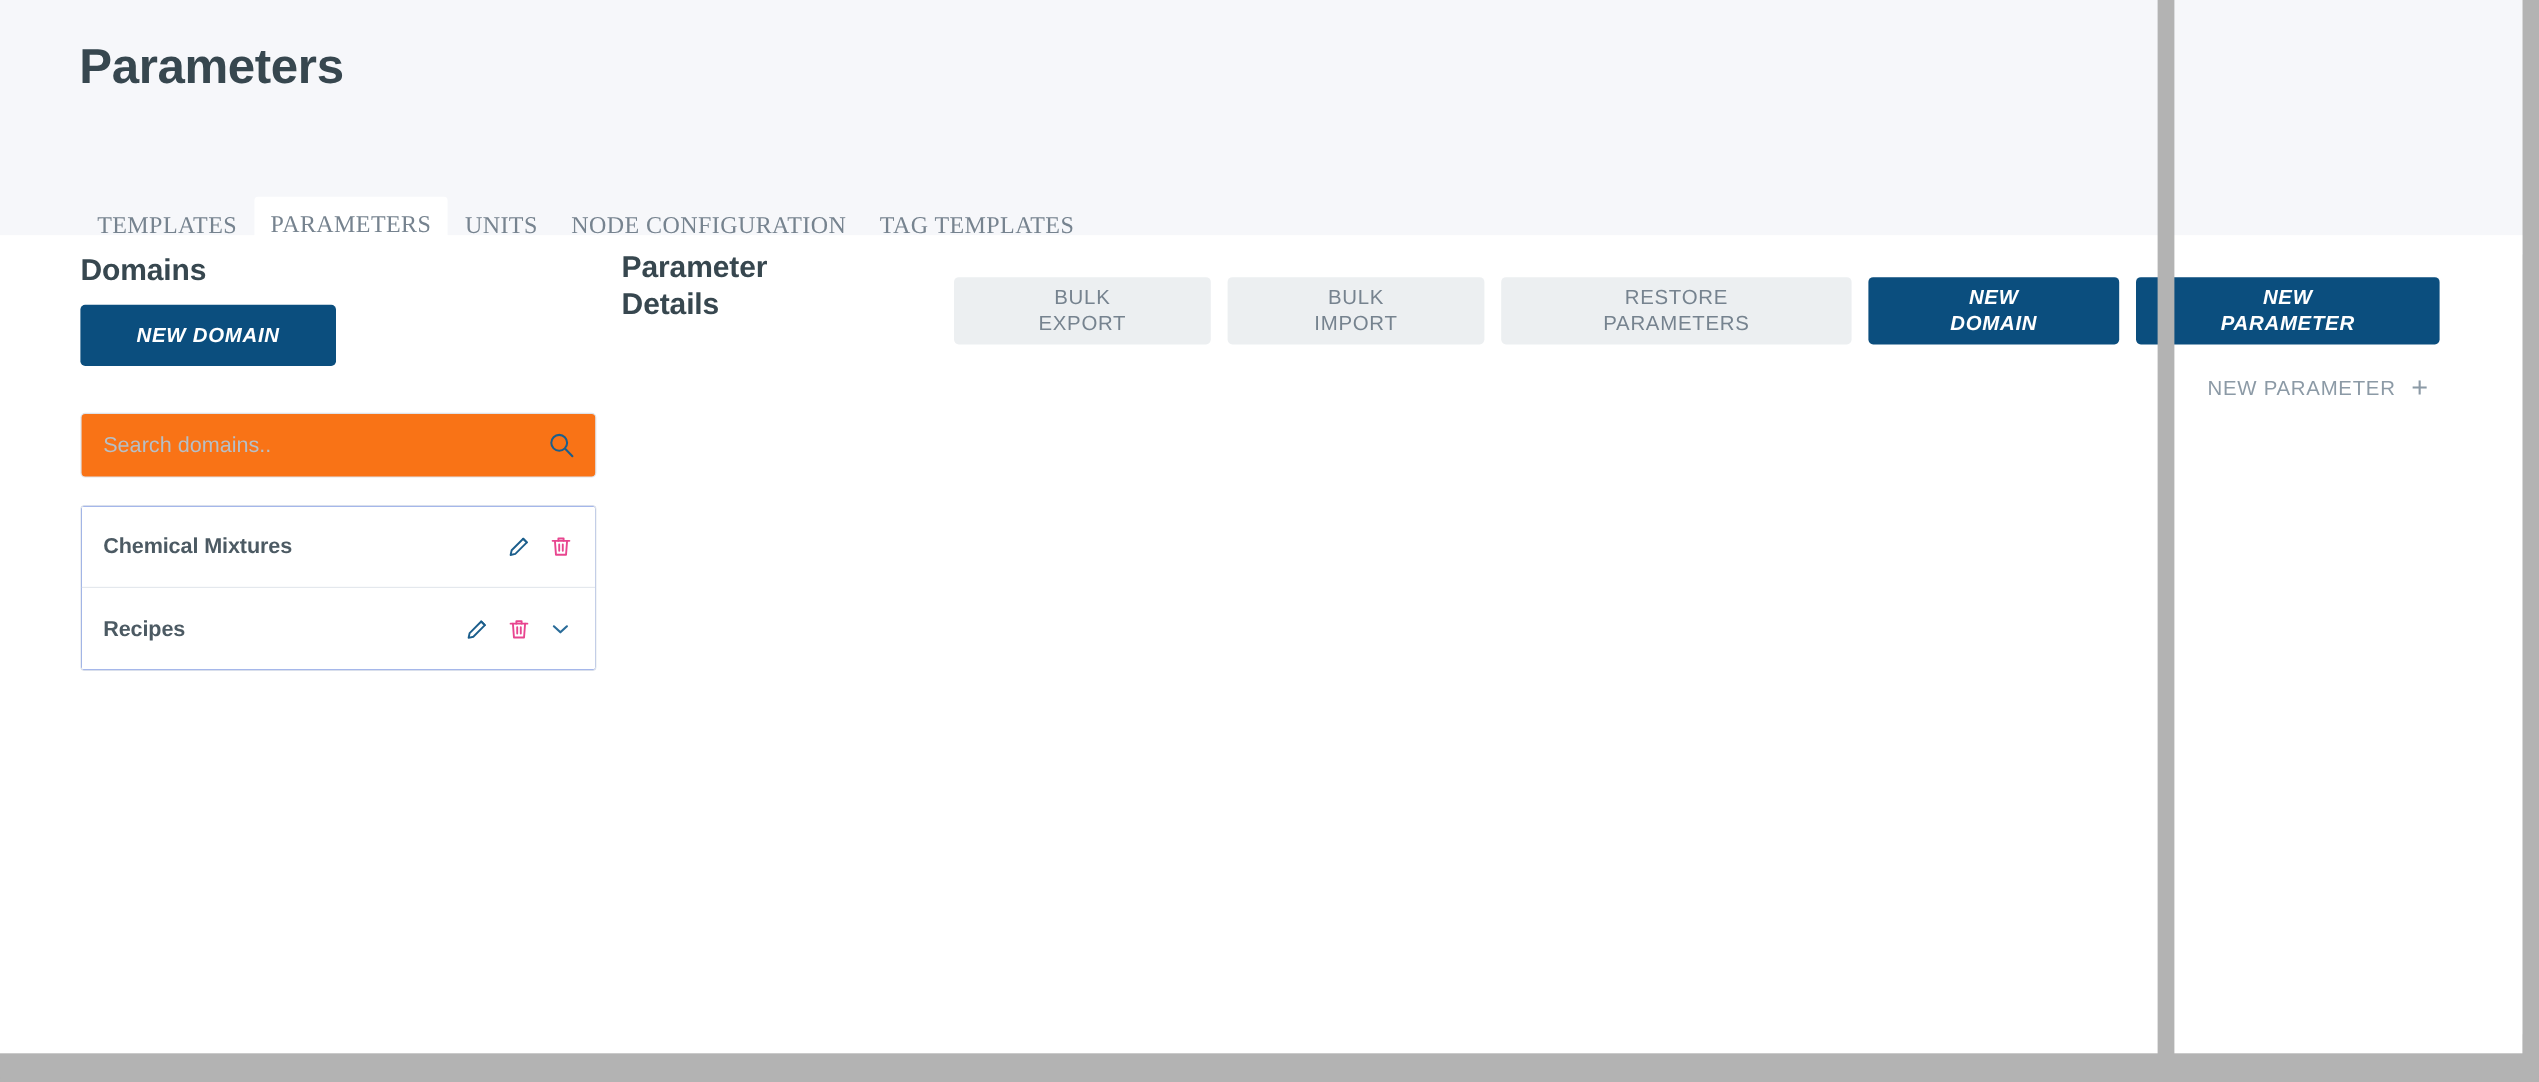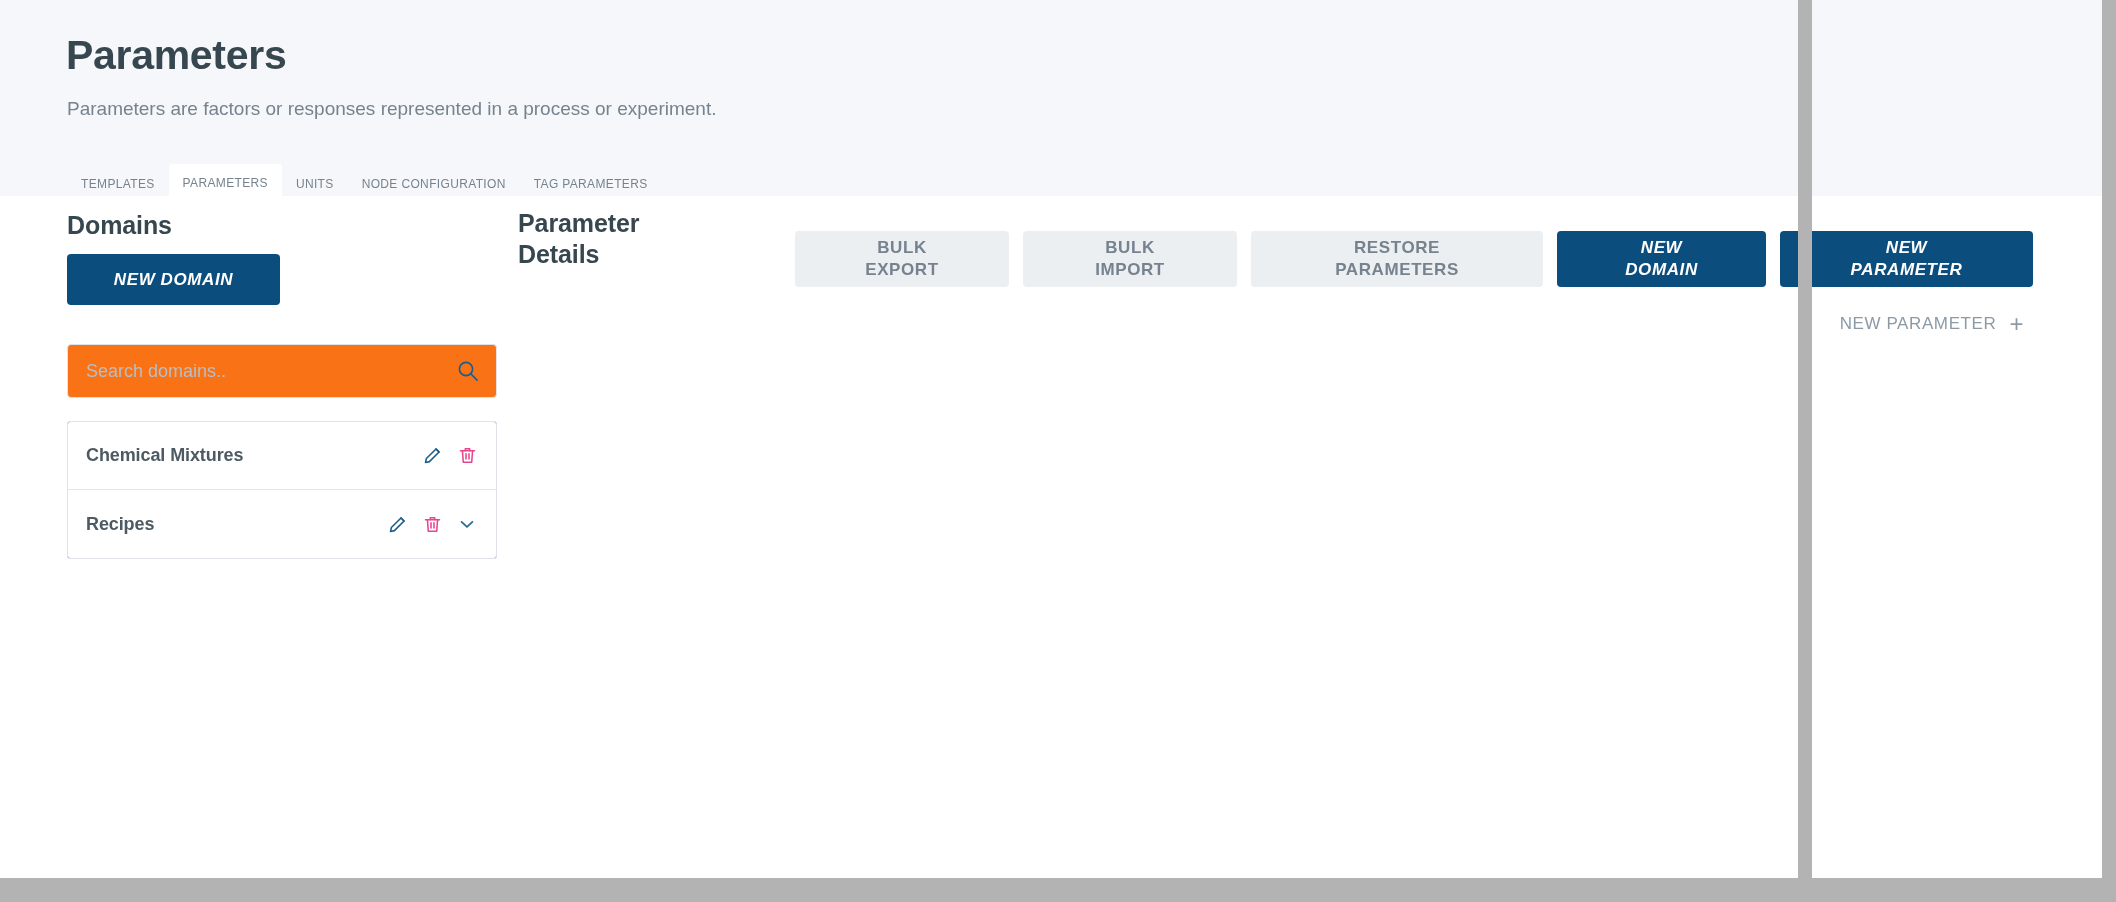--- a/index.html
+++ b/index.html
@@ -62,29 +62,29 @@
   .tabs {
     position: absolute;
     left: 67px;
     top: 165px;
     height: 47px;
     display: flex;
     align-items: flex-start;
   }
 
   .tab {
-    font-size: 12px;
+    font-size: 20px;
     color: #76838f;
     letter-spacing: 0.35px;
     padding: 13px 14px 16px 14px;
     white-space: nowrap;
     cursor: pointer;
     background: transparent;
     border: none;
-    font-family: Liberation Sans, sans-serif;
+    font-family: Liberation Serif, serif;
     line-height: 1;
   }
 
   .tab.active {
     background: #ffffff;
     color: #76838f;
     border-top-left-radius: 3px;
     border-top-right-radius: 3px;
     padding-bottom: 19px;
     margin-top: -1px;
@@ -131,21 +131,21 @@
     color: #ffffff;
     font-size: 17px;
     font-weight: bold;
     font-style: italic;
   }
 
   .btn-secondary {
     background: #eceff1;
     color: #76838f;
     font-size: 17px;
-    font-weight: bold;
+    font-weight: normal;
   }
 
   .new-domain-btn {
     position: absolute;
     left: 0;
     top: 43px;
     width: 213px;
     height: 51px;
   }
 
@@ -312,28 +312,27 @@
 <body>
 
 <div id="viewport">
 
   <div id="page">
 
     <div class="header-band">
 
       <div class="page-title">Parameters</div>
 
-      <div class="page-subtitle">Parameters are factors or responses represented in a process or experiment.</div>
 
       <div class="tabs">
         <button class="tab">TEMPLATES</button>
         <button class="tab active">PARAMETERS</button>
         <button class="tab">UNITS</button>
         <button class="tab">NODE CONFIGURATION</button>
-        <button class="tab">TAG PARAMETERS</button>
+        <button class="tab">TAG TEMPLATES</button>
       </div>
     </div>
 
     <div class="content">
 
       <div class="domains-col">
 
         <div class="domains-title">Domains</div>
 
         <button class="btn btn-primary new-domain-btn">NEW DOMAIN</button>

